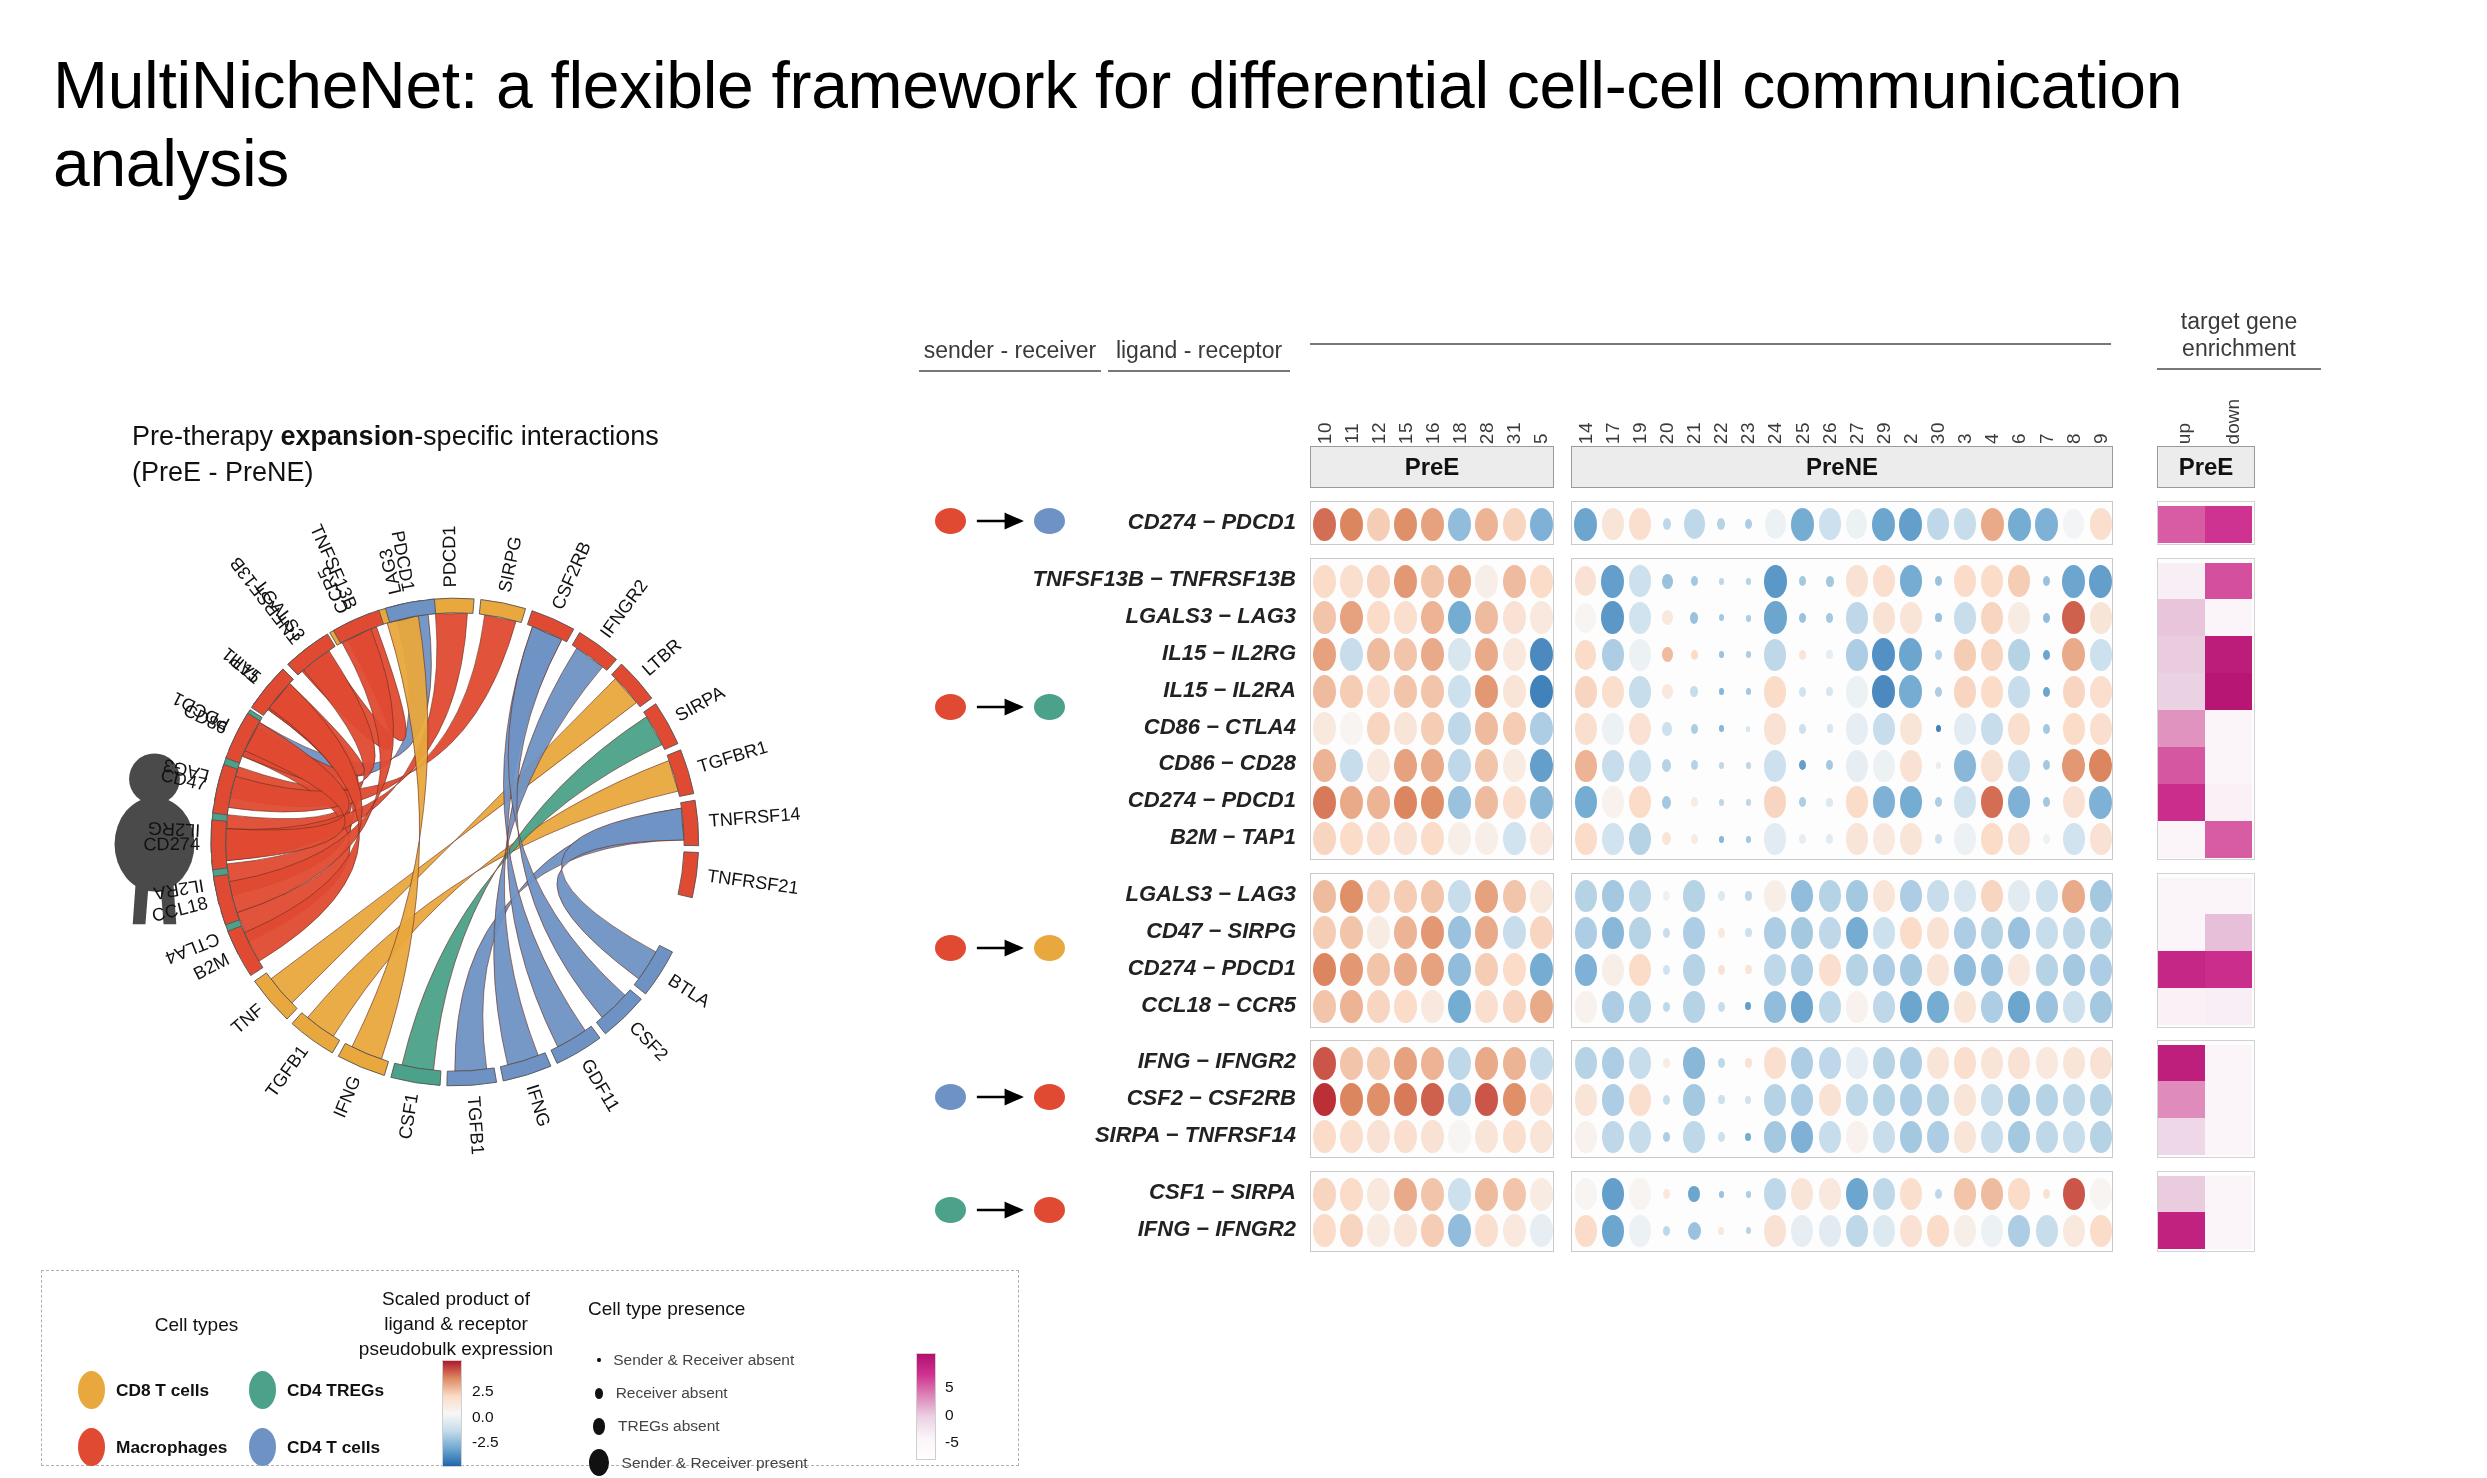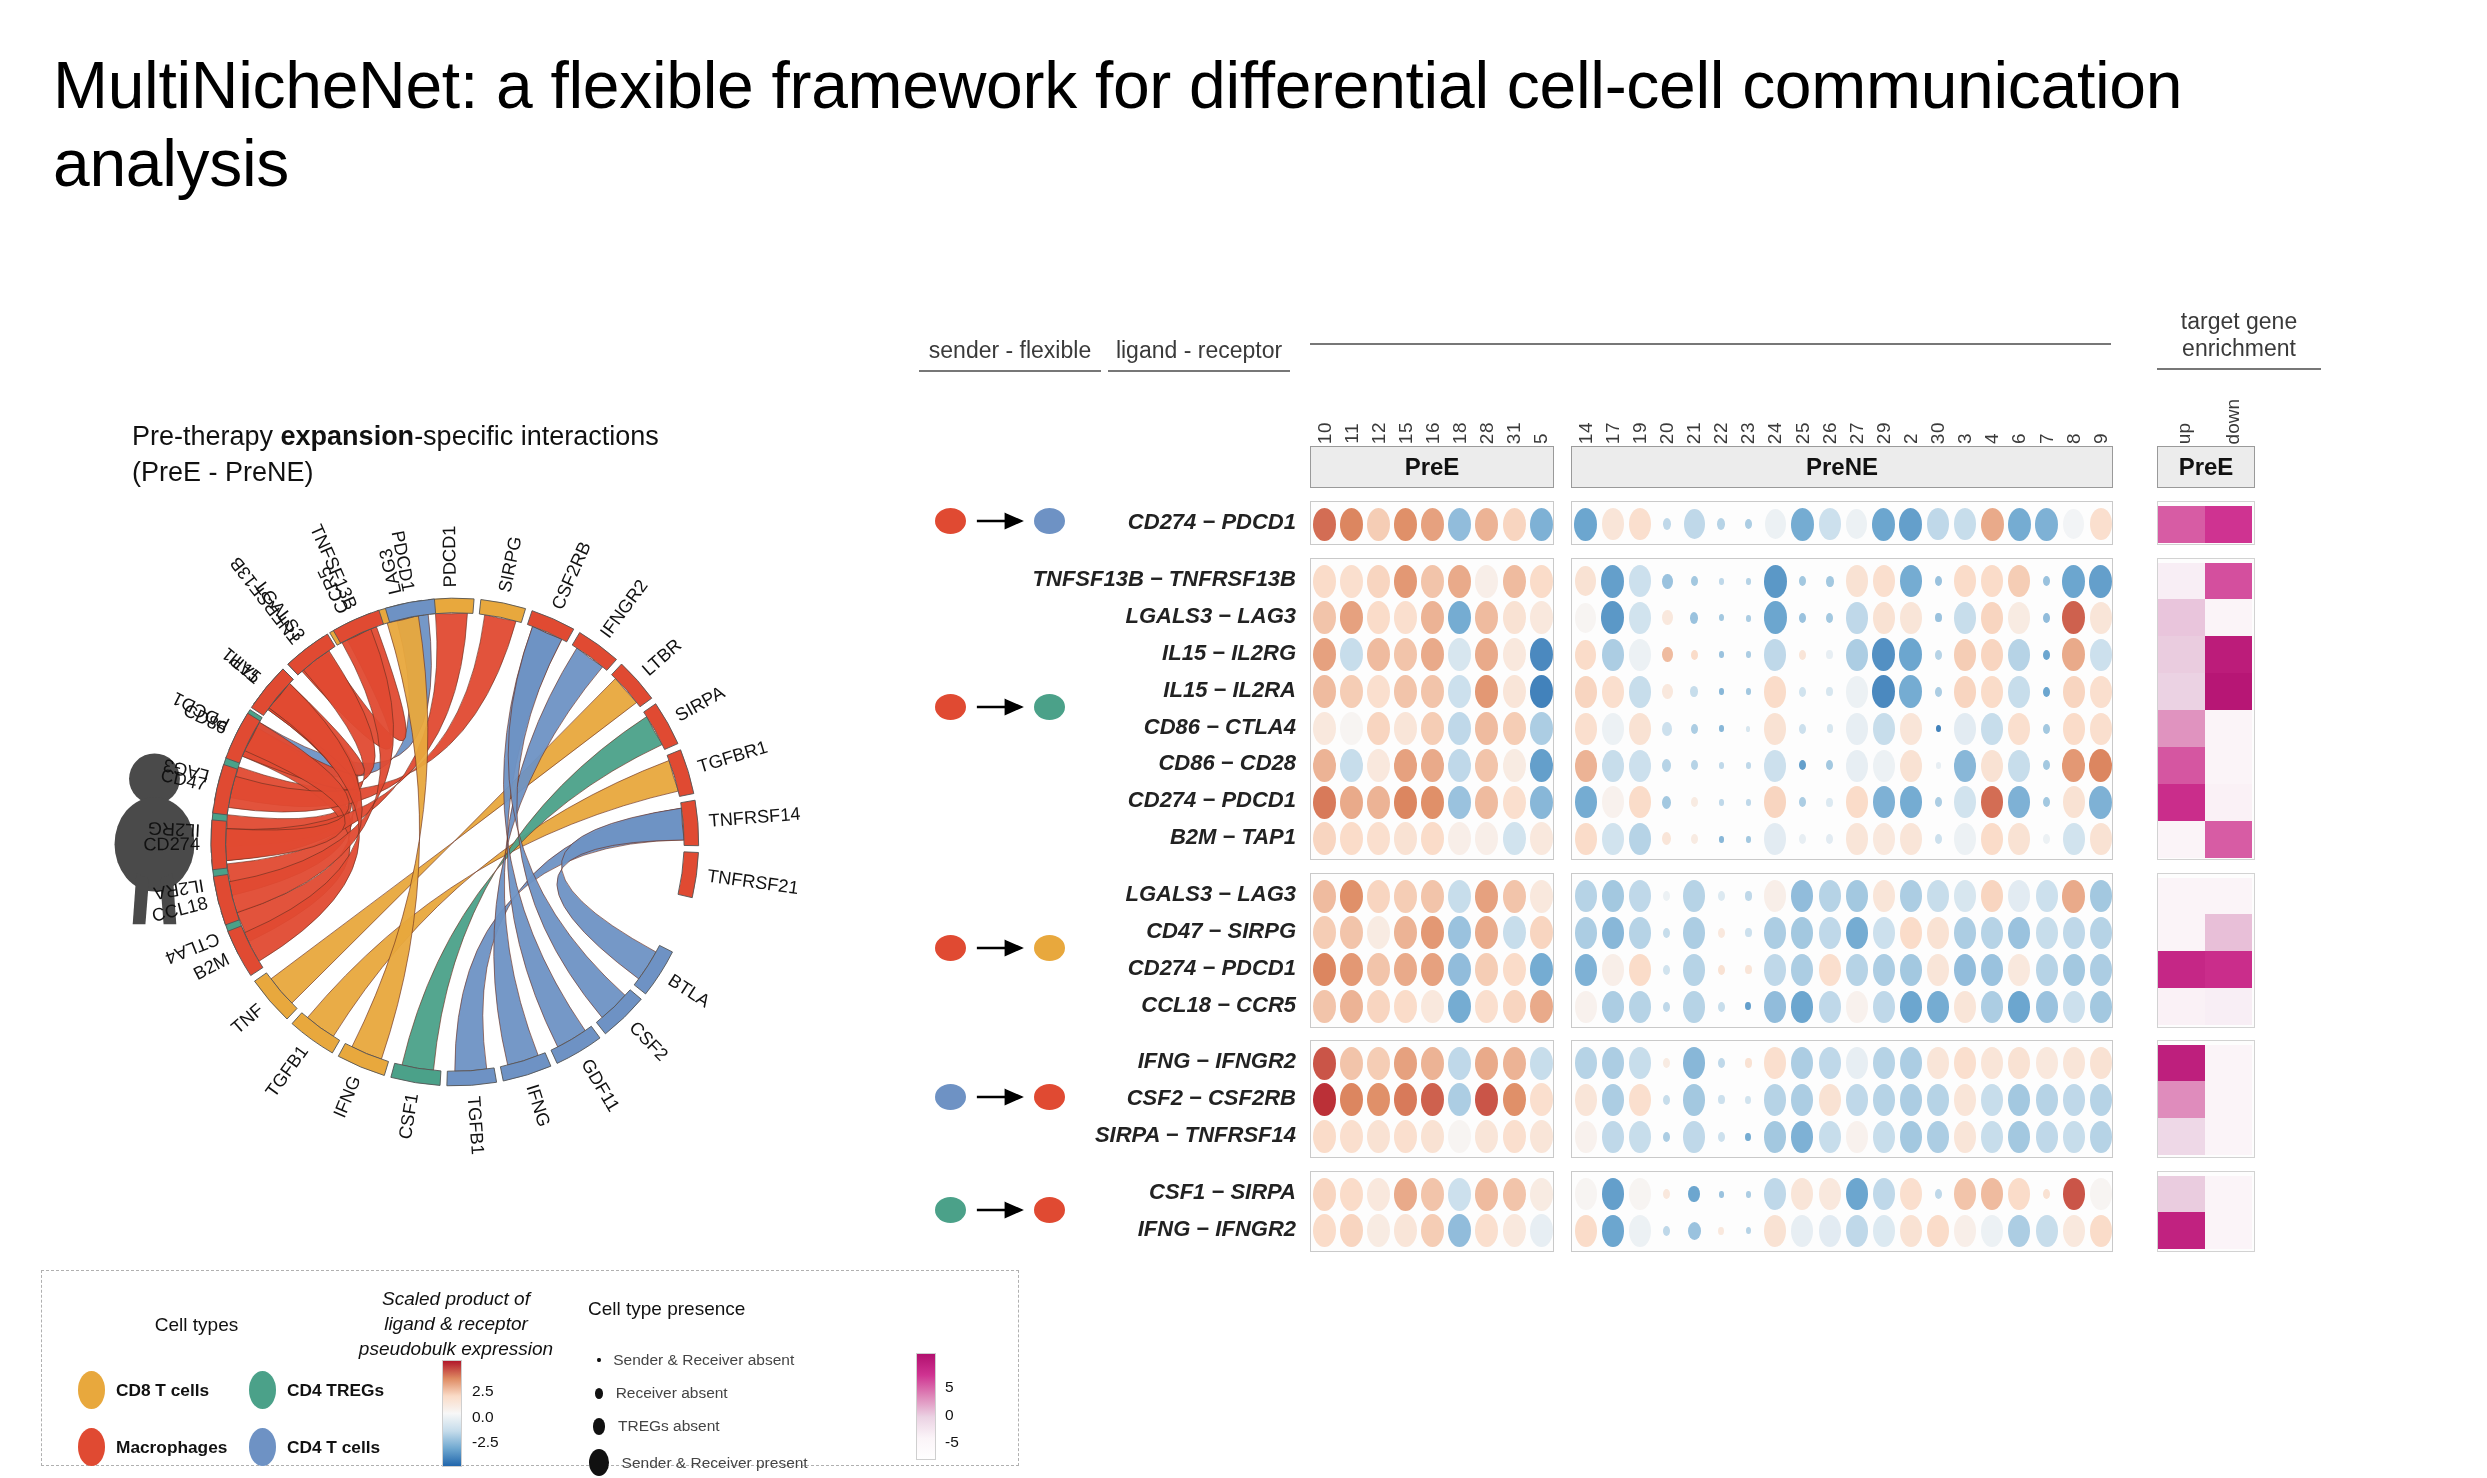--- a/index.html
+++ b/index.html
@@ -210,21 +210,21 @@
       <text x="163.42795403449017" y="202.527329128361" font-size="20" font-family="&quot;Liberation Sans&quot;, sans-serif" fill="#111" text-anchor="end" dominant-baseline="middle" transform="rotate(399.33333333333337 163.42795403449017 202.527329128361)">IL15</text>
       <text x="210.19369608833227" y="157.3661769814426" font-size="20" font-family="&quot;Liberation Sans&quot;, sans-serif" fill="#111" text-anchor="end" dominant-baseline="middle" transform="rotate(412.6666666666667 210.19369608833227 157.3661769814426)">LGALS3</text>
       <text x="266.113739938776" y="124.20727186007173" font-size="20" font-family="&quot;Liberation Sans&quot;, sans-serif" fill="#111" text-anchor="end" dominant-baseline="middle" transform="rotate(426 266.113739938776 124.20727186007173)">TNFSF13B</text>
       <text x="328.17342154747996" y="104.83821892220425" font-size="20" font-family="&quot;Liberation Sans&quot;, sans-serif" fill="#111" text-anchor="end" dominant-baseline="middle" transform="rotate(439.33333333333337 328.17342154747996 104.83821892220425)">PDCD1</text>
     </svg>
 </div>
 
 <div id="dot-panel">
 
   <div class="hdr-group sr-col">
-    <div class="hdr-label">sender - flexible</div>
+    <div class="hdr-label">sender - receiver</div>
     <div class="hdr-rule"></div>
   </div>
   <div class="hdr-group lr-col">
     <div class="hdr-label">ligand - receptor</div>
     <div class="hdr-rule"></div>
   </div>
   <div class="hdr-group exp-col">
     <div class="hdr-rule"></div>
   </div>
   <div class="hdr-group tge-col">
@@ -932,21 +932,21 @@
       <div class="leg-item" style="left: 207px; top: 100px;">
         <span class="leg-swatch" style="background: rgb(75, 161, 137);"></span>
         <span class="leg-name">CD4 TREGs</span>
       </div>
       <div class="leg-item" style="left: 207px; top: 157px;">
         <span class="leg-swatch" style="background: rgb(110, 146, 196);"></span>
         <span class="leg-name">CD4 T cells</span>
       </div>
     </div>
 
-  <div class="leg-title" id="leg-expr-title" style="left:300px; top:16.4px; width:228px;font-style:italic;">Scaled product of<br>ligand &amp; receptor<br>pseudobulk expression</div>
+  <div class="leg-title" id="leg-expr-title" style="left:300px; top:16.4px; width:228px;">Scaled product of<br>ligand &amp; receptor<br>pseudobulk expression</div>
   <div class="cbar" id="expr-cbar" style="left: 400px; top: 89px; height: 107px; background: linear-gradient(rgb(178, 24, 43), rgb(222, 138, 98), rgb(250, 219, 199), rgb(247, 247, 247), rgb(197, 220, 235), rgb(111, 168, 208), rgb(33, 102, 172));"></div>
   <div id="expr-ticks">
       <div class="cbar-tick" style="left: 430px; top: 111px;">2.5</div>
       <div class="cbar-tick" style="left: 430px; top: 137px;">0.0</div>
       <div class="cbar-tick" style="left: 430px; top: 162px;">-2.5</div>
     </div>
 
   <div class="leg-title" style="left:546px; top:25.5px; width:218px; text-align:left;">Cell type presence</div>
   <div id="legend-presence">
       <div class="presence-row" style="left: 546px; top: 80px; width: 273px;">

